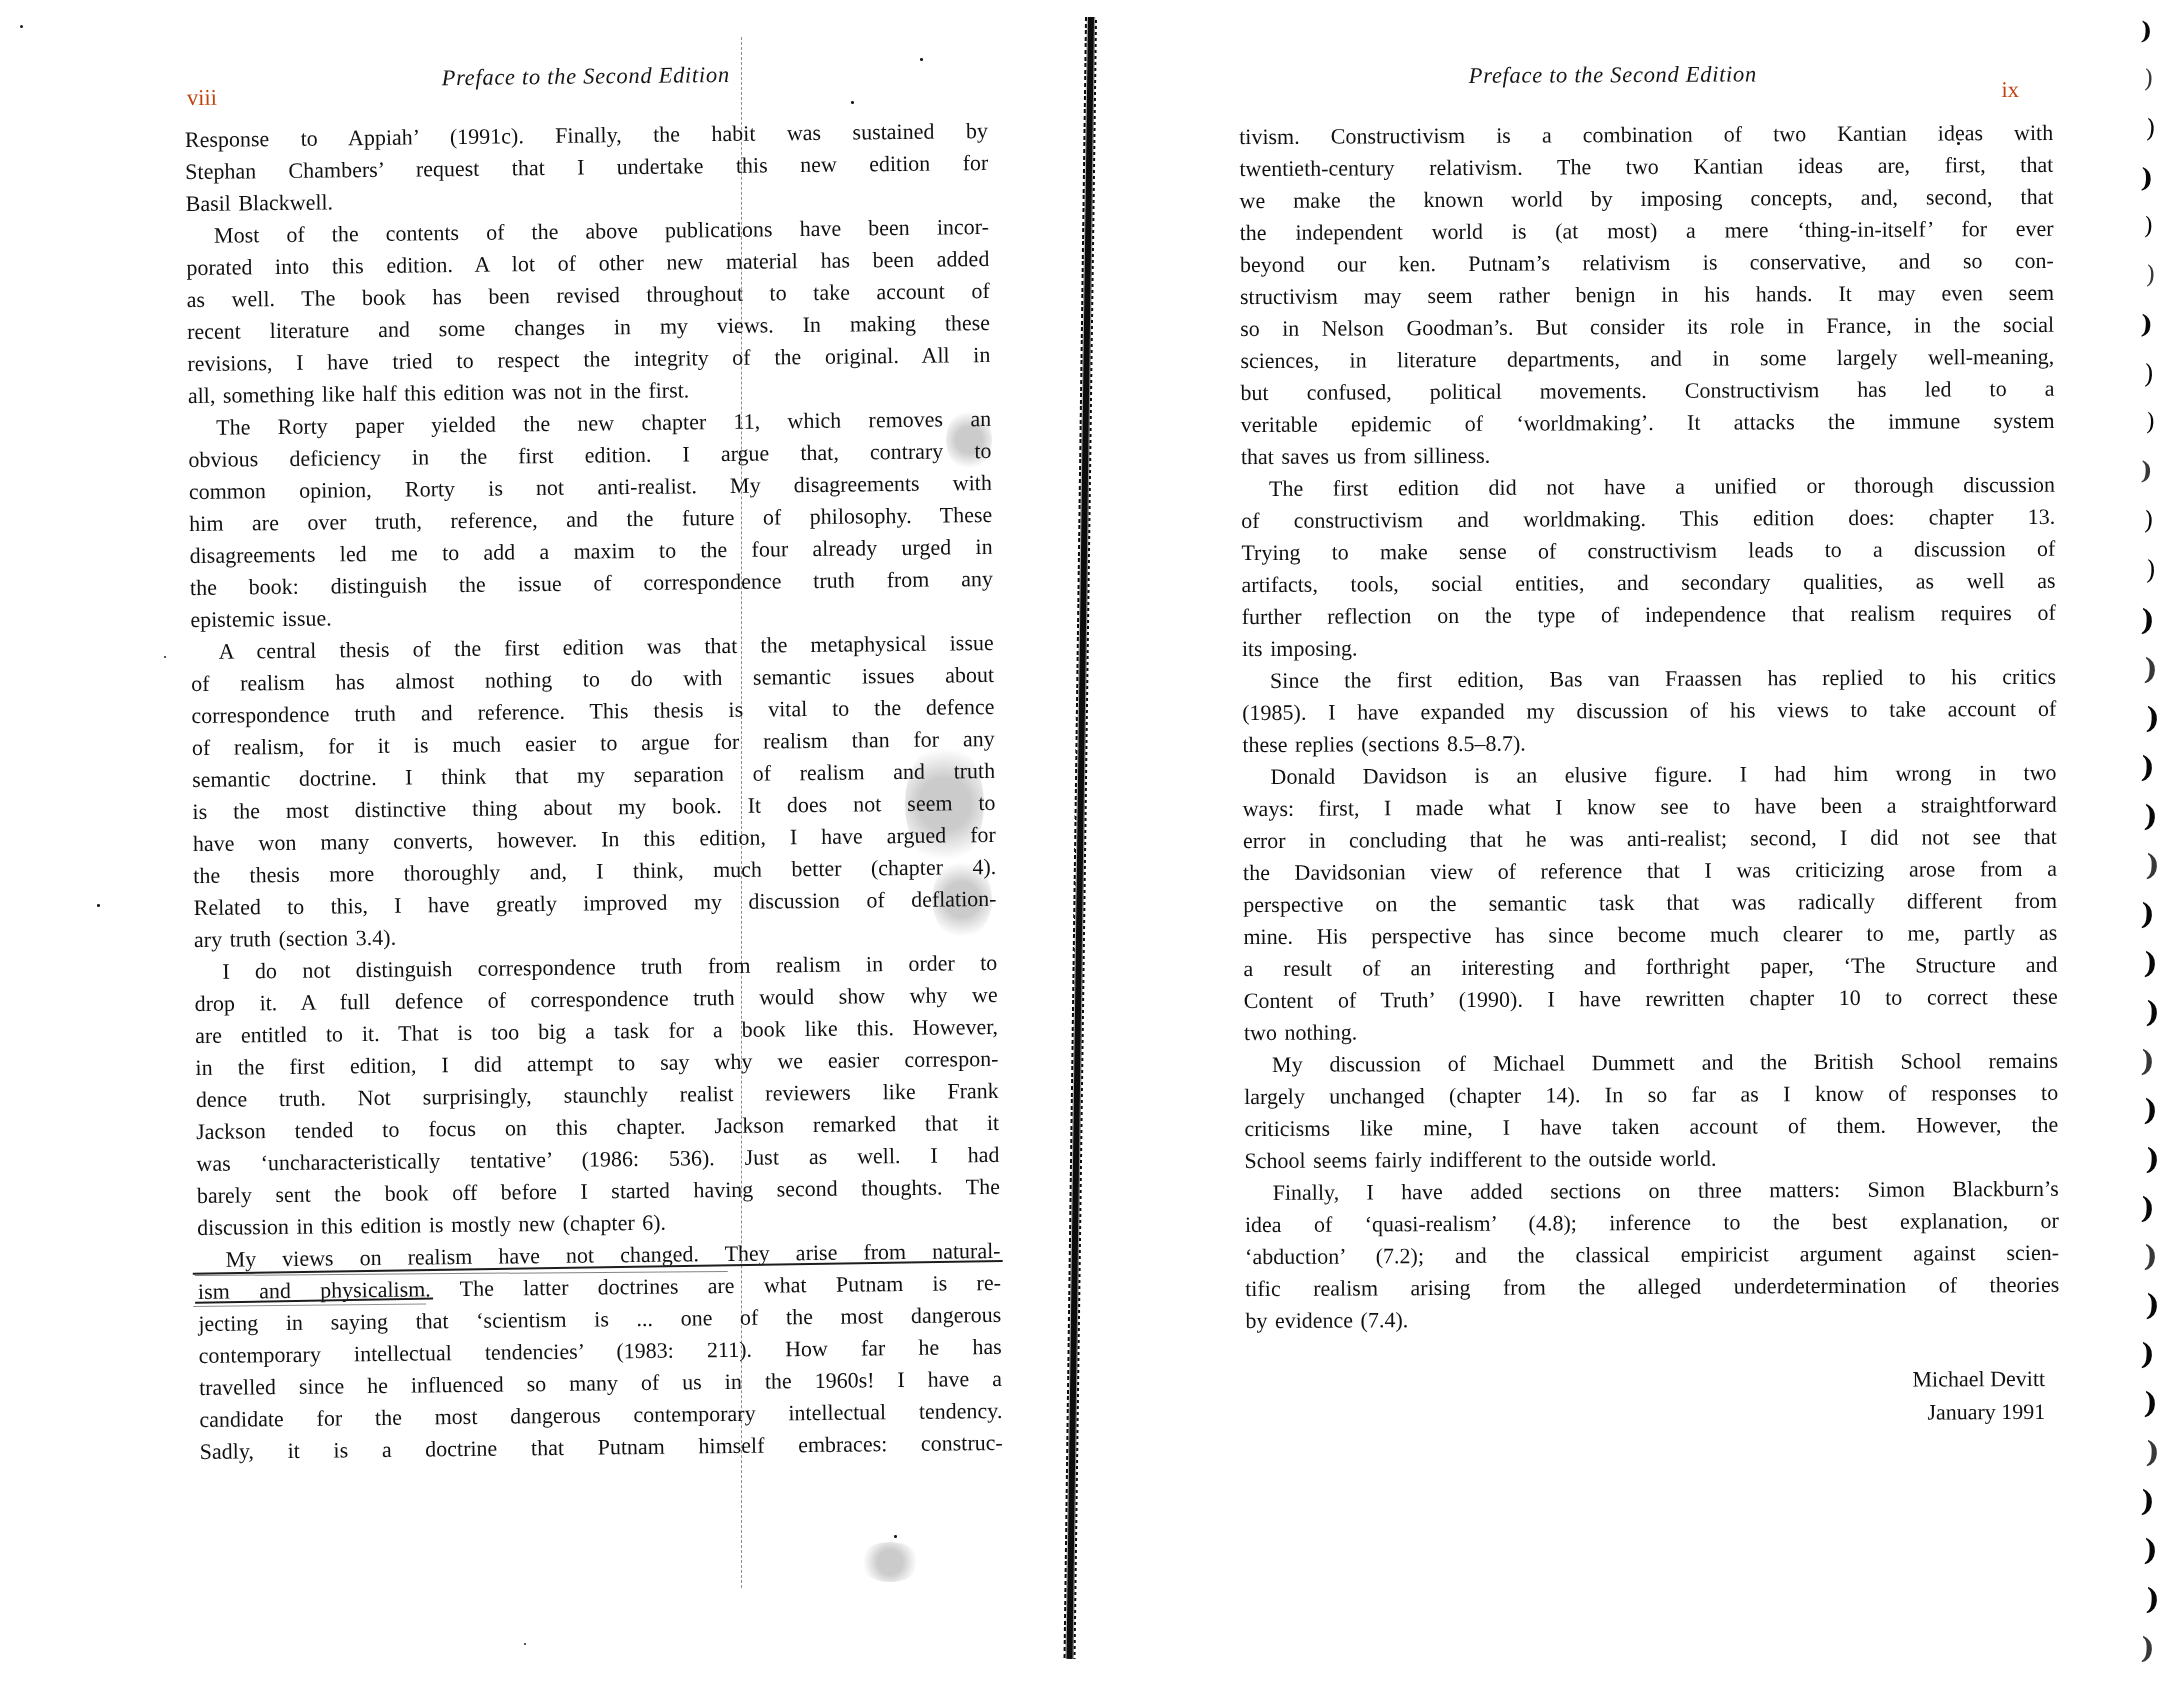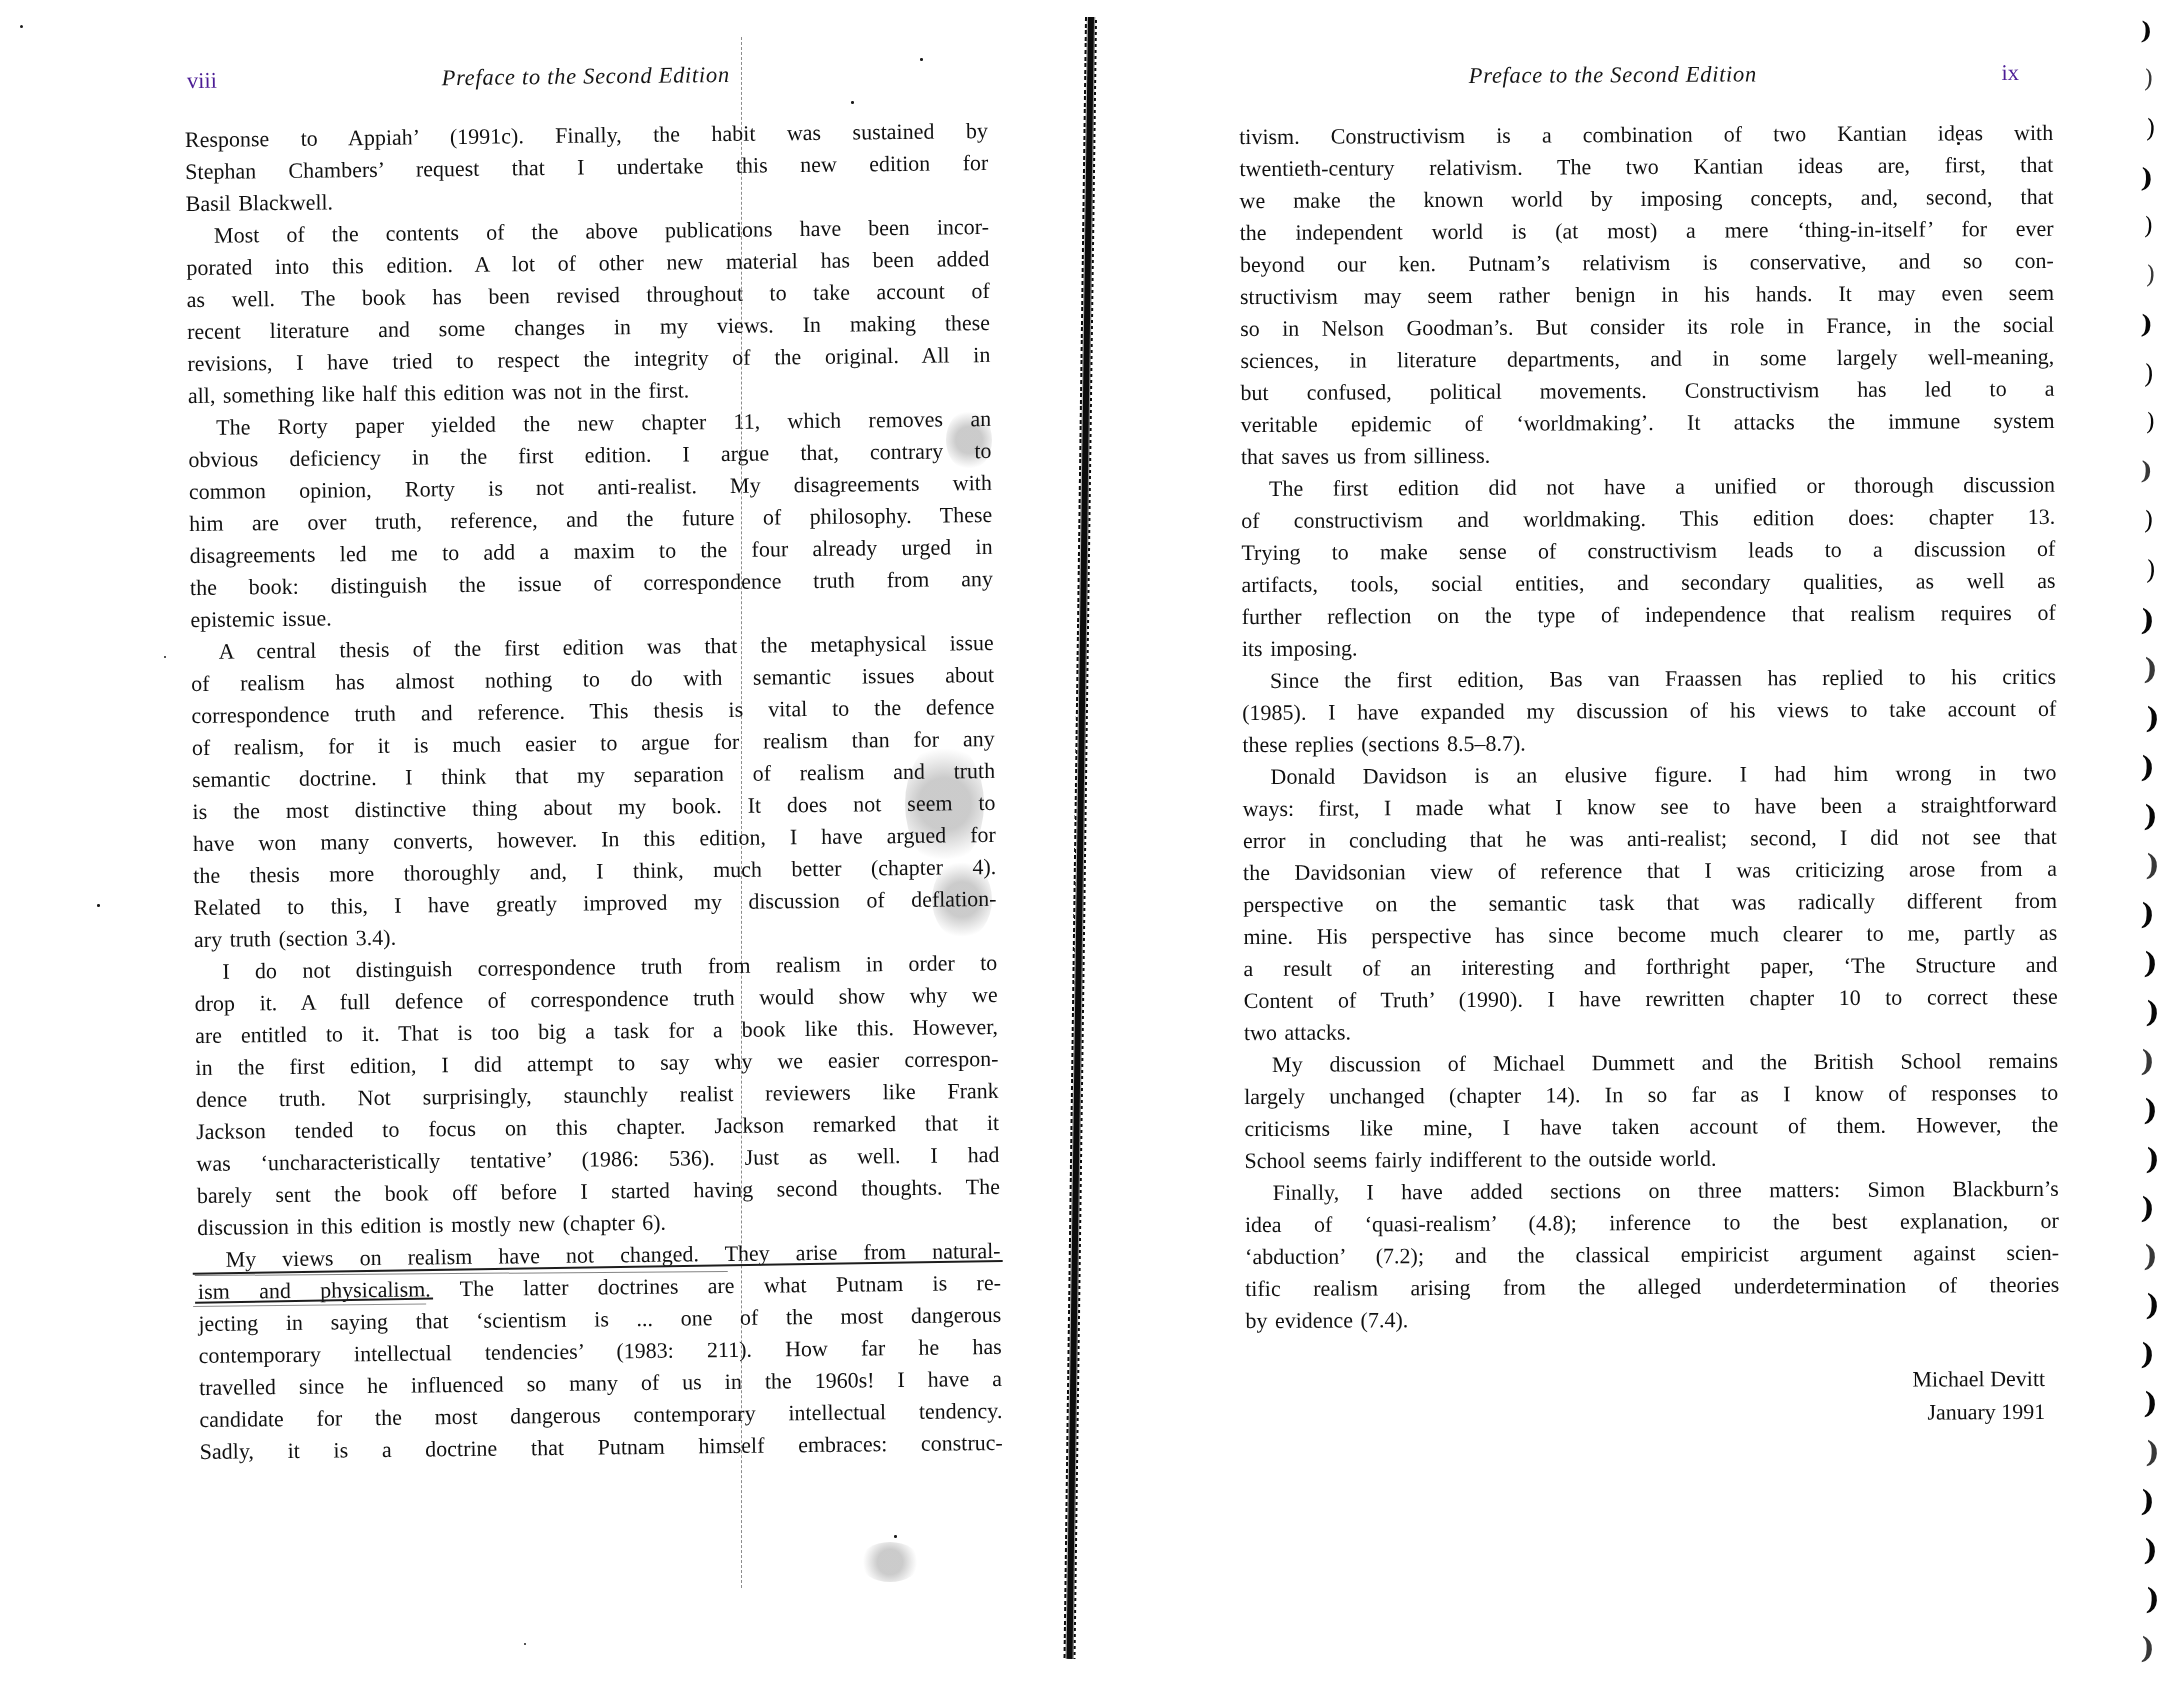--- a/index.html
+++ b/index.html
@@ -10,21 +10,21 @@
     color:#111;
   }
   .page{position:absolute;}
   #left-page{left:0;top:0;width:1092px;height:1687px;transform:rotate(-0.65deg);transform-origin:50% 40%;}
   #right-page{left:1092px;top:0;width:1092px;height:1687px;transform:rotate(-0.3deg);transform-origin:50% 40%;}
   .running-head{position:absolute;height:34px;font-size:22.5px;}
   #left-head{left:191px;top:64px;width:803px;}
   #right-head{left:150px;top:62px;width:814px;}
   .head-title{position:absolute;left:0;right:0;text-align:center;font-style:italic;letter-spacing:0.7px;color:#151515;}
   #right-head .head-title{right:66px;}
-  .head-pagenum{position:absolute;top:0;color:#4c1d95;}
+  .head-pagenum{position:absolute;top:17px;color:#c2410c;}
   #left-head .head-pagenum{left:2.6px;}
   #right-head .head-pagenum{right:34px;}
   .textblock{position:absolute;font-size:22px;}
   #left-text{left:191px;top:120px;width:803px;line-height:32px;}
   #right-text{left:150px;top:119px;width:814px;line-height:32px;}
   .line{
     text-align:justify;text-align-last:justify;text-justify:inter-word;
     white-space:normal;position:relative;word-spacing:1.3px;
   }
   .line.p-start{padding-left:28px;}
@@ -136,21 +136,21 @@
       <div class="line"><span>(1985). I have expanded my discussion of his views to take account of</span></div>
       <div class="line p-end"><span>these replies (sections 8.5–8.7).</span></div>
       <div class="line p-start"><span>Donald Davidson is an elusive figure. I had him wrong in two</span></div>
       <div class="line"><span>ways: first, I made what I know see to have been a straightforward</span></div>
       <div class="line"><span>error in concluding that he was anti-realist; second, I did not see that</span></div>
       <div class="line"><span>the Davidsonian view of reference that I was criticizing arose from a</span></div>
       <div class="line"><span>perspective on the semantic task that was radically different from</span></div>
       <div class="line"><span>mine. His perspective has since become much clearer to me, partly as</span></div>
       <div class="line"><span>a result of an interesting and forthright paper, ‘The Structure and</span></div>
       <div class="line"><span>Content of Truth’ (1990). I have rewritten chapter 10 to correct these</span></div>
-      <div class="line p-end"><span>two attacks.</span></div>
+      <div class="line p-end"><span>two nothing.</span></div>
       <div class="line p-start"><span>My discussion of Michael Dummett and the British School remains</span></div>
       <div class="line"><span>largely unchanged (chapter 14). In so far as I know of responses to</span></div>
       <div class="line"><span>criticisms like mine, I have taken account of them. However, the</span></div>
       <div class="line p-end"><span>School seems fairly indifferent to the outside world.</span></div>
       <div class="line p-start"><span>Finally, I have added sections on three matters: Simon Blackburn’s</span></div>
       <div class="line"><span>idea of ‘quasi-realism’ (4.8); inference to the best explanation, or</span></div>
       <div class="line"><span>‘abduction’ (7.2); and the classical empiricist argument against scien-</span></div>
       <div class="line"><span>tific realism arising from the alleged underdetermination of theories</span></div>
       <div class="line p-end"><span>by evidence (7.4).</span></div>
       <div class="signature">

